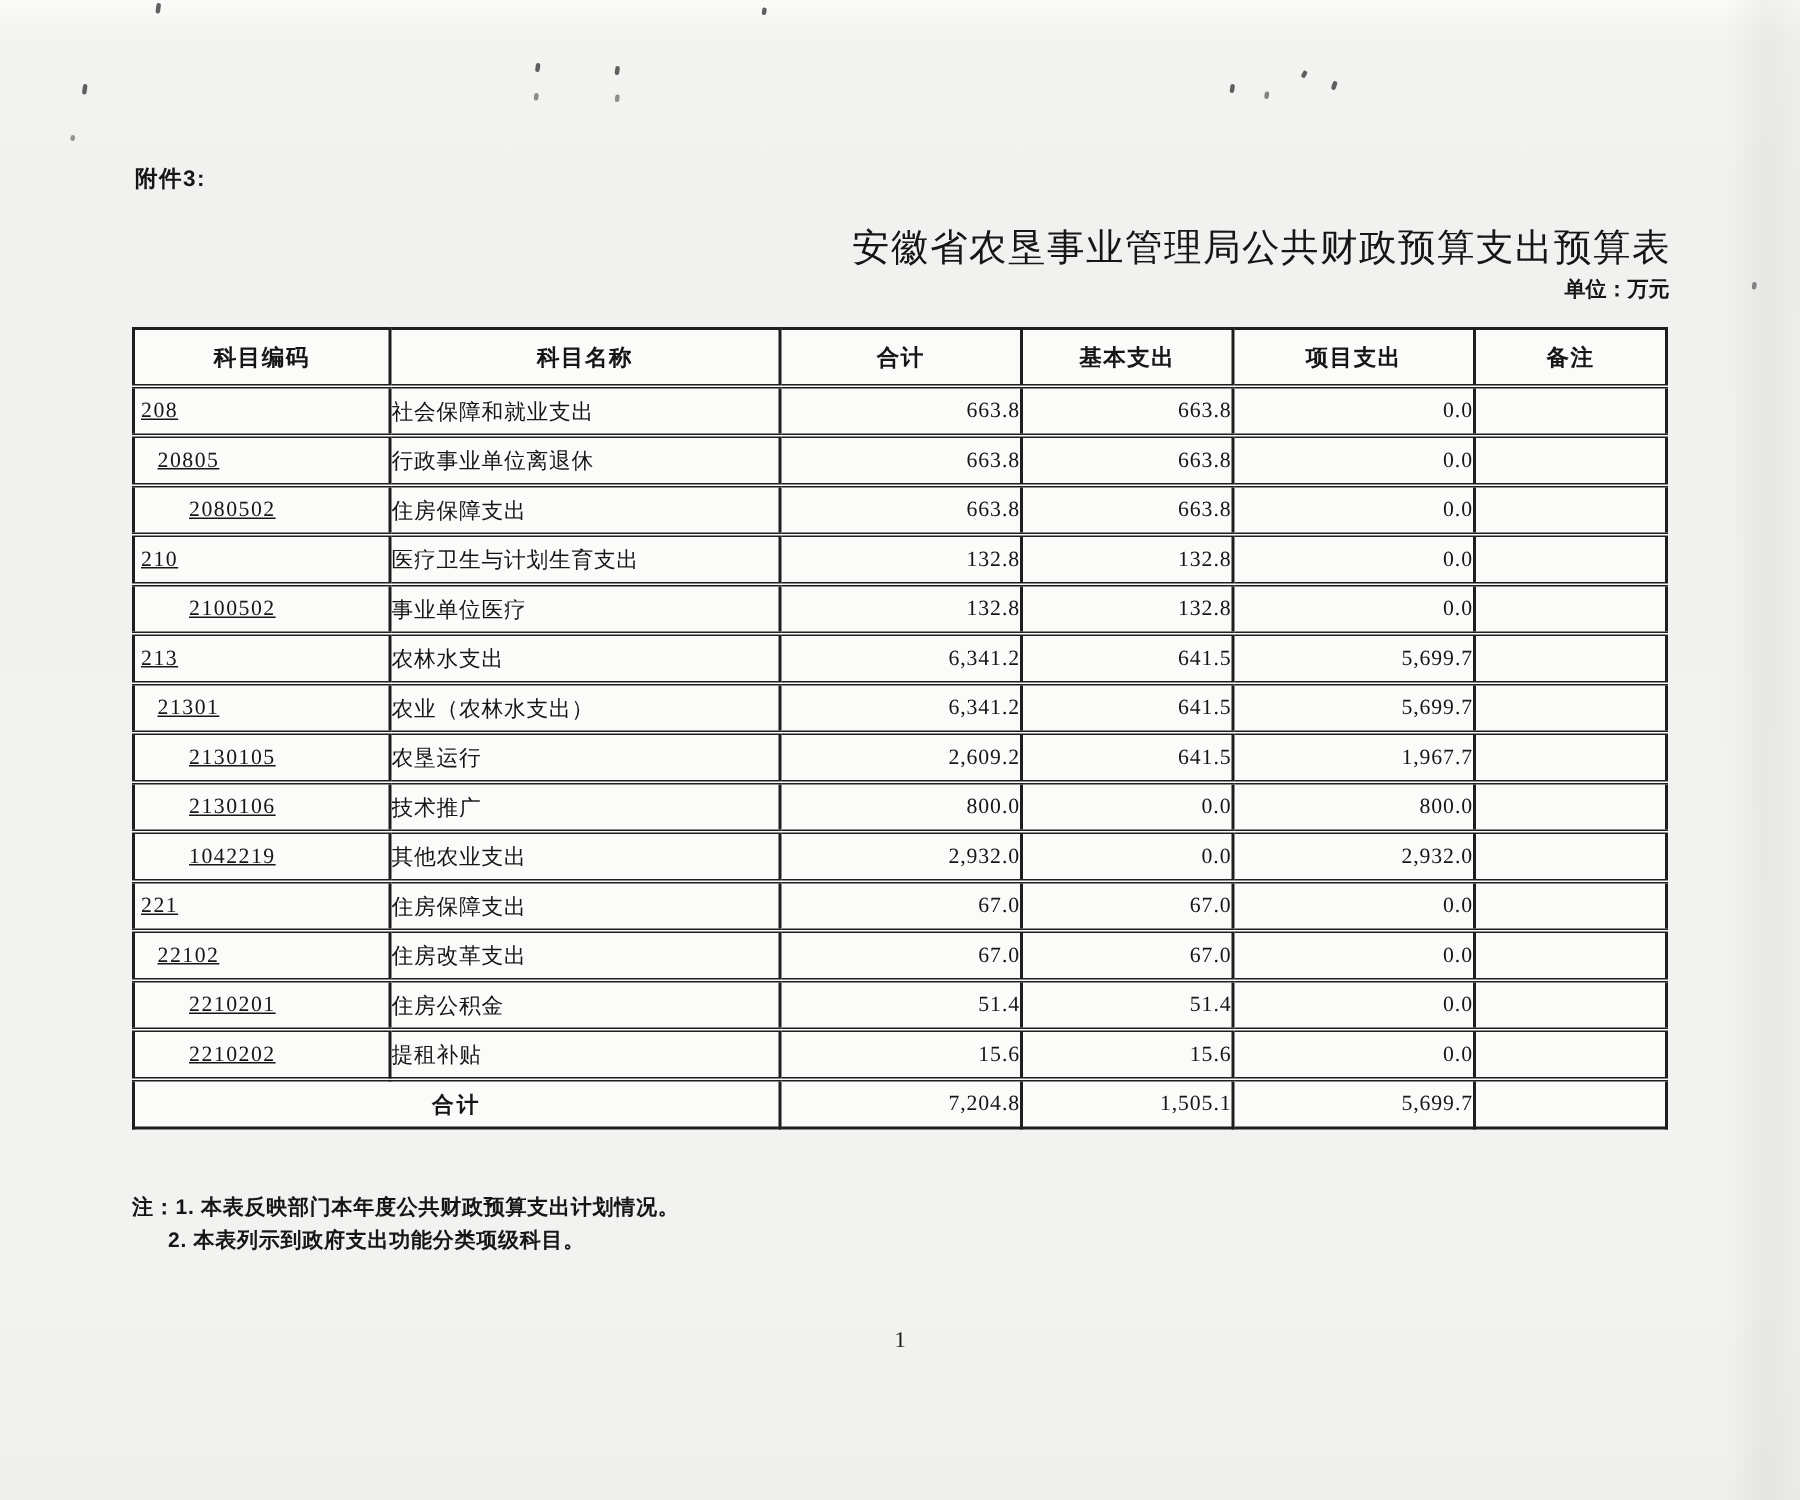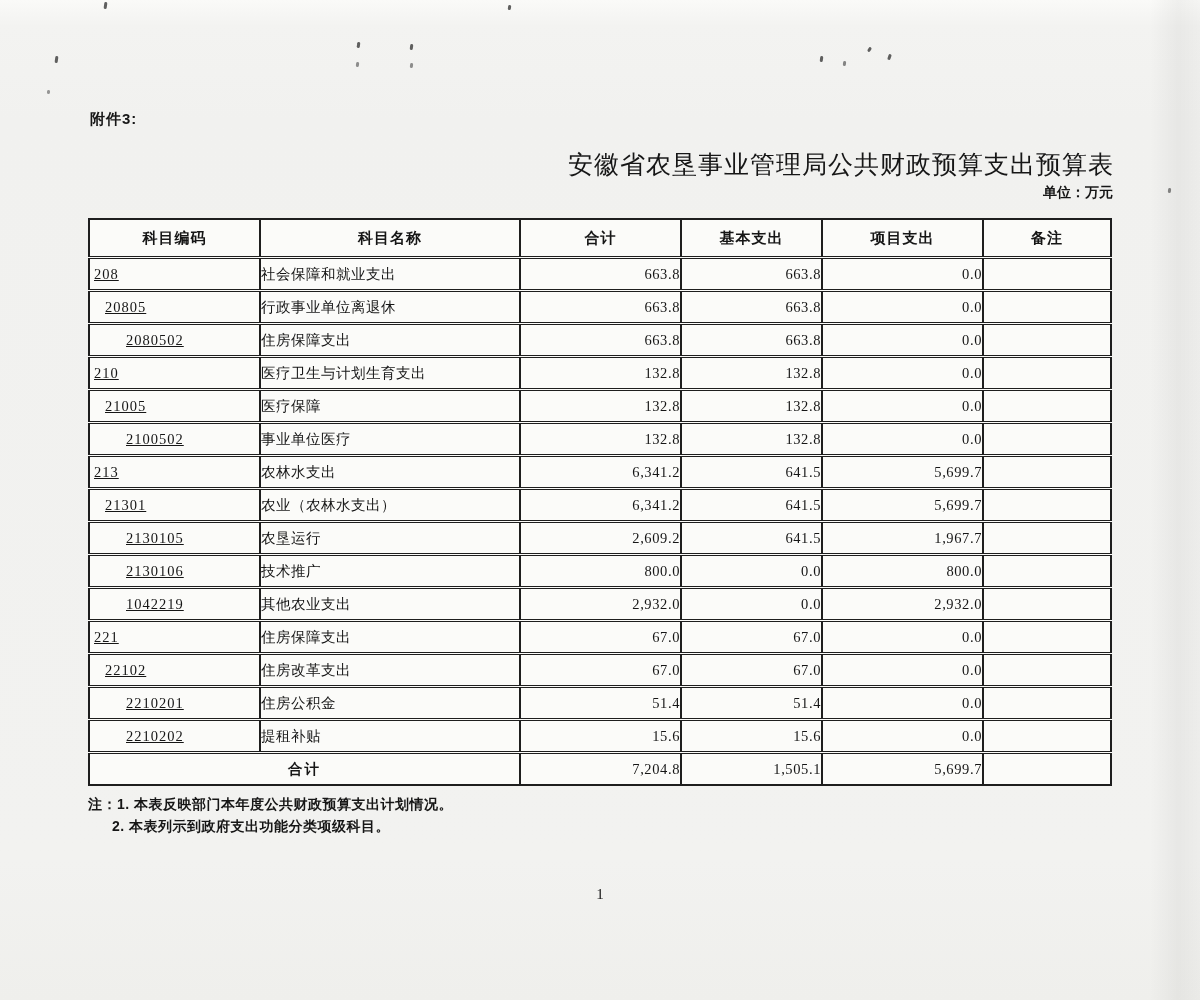--- a/index.html
+++ b/index.html
@@ -210,28 +210,20 @@
         </tr>
         <tr>
           <td class="code-cell indent-0">210</td>
           <td class="name-cell">医疗卫生与计划生育支出</td>
           <td class="num-cell">132.8</td>
           <td class="num-cell">132.8</td>
           <td class="num-cell">0.0</td>
           <td class="remark-cell"></td>
         </tr>
         <tr>
-          <td class="code-cell indent-1">21005</td>
-          <td class="name-cell">医疗保障</td>
-          <td class="num-cell">132.8</td>
-          <td class="num-cell">132.8</td>
-          <td class="num-cell">0.0</td>
-          <td class="remark-cell"></td>
-        </tr>
-        <tr>
           <td class="code-cell indent-2">2100502</td>
           <td class="name-cell">事业单位医疗</td>
           <td class="num-cell">132.8</td>
           <td class="num-cell">132.8</td>
           <td class="num-cell">0.0</td>
           <td class="remark-cell"></td>
         </tr>
         <tr>
           <td class="code-cell indent-0">213</td>
           <td class="name-cell">农林水支出</td>

